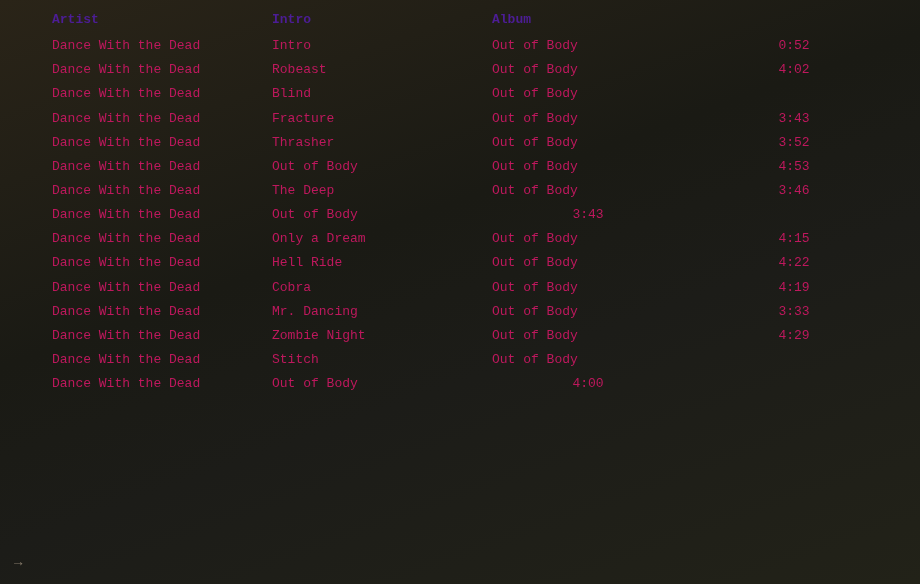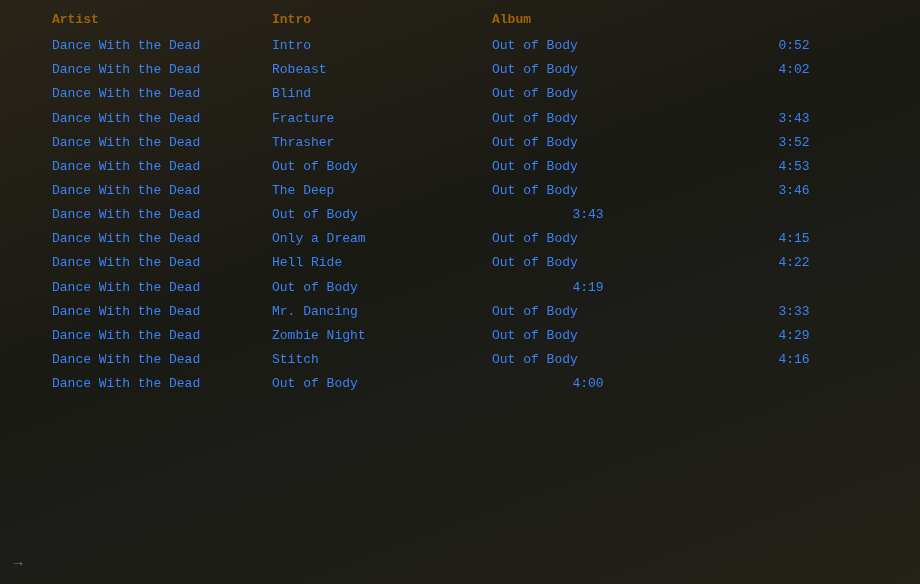--- a/index.html
+++ b/index.html
@@ -22,25 +22,25 @@
       padding: 8px 0;
       width: 100%;
     }
 
     .track-row {
       display: grid;
       grid-template-columns: 220px 220px 200px 1fr;
       padding: 2px 16px 2px 52px;
       font-size: 13px;
       line-height: 1.55;
-      color: #3b82f6;
+      color: #be185d;
     }
 
     .track-row.header {
-      color: #a16207;
+      color: #4c1d95;
       font-weight: bold;
       margin-bottom: 2px;
     }
 
     .track-row .duration {
       text-align: center;
       padding-right: 8px;
     }
 
     .arrow-icon {
@@ -114,40 +114,40 @@
       <span class="duration">4:15</span>
     </div>
     <div class="track-row">
       <span>Dance With the Dead</span>
       <span>Hell Ride</span>
       <span>Out of Body</span>
       <span class="duration">4:22</span>
     </div>
     <div class="track-row">
       <span>Dance With the Dead</span>
+      <span>Cobra</span>
       <span>Out of Body</span>
       <span class="duration">4:19</span>
     </div>
     <div class="track-row">
       <span>Dance With the Dead</span>
       <span>Mr. Dancing</span>
       <span>Out of Body</span>
       <span class="duration">3:33</span>
     </div>
     <div class="track-row">
       <span>Dance With the Dead</span>
       <span>Zombie Night</span>
       <span>Out of Body</span>
       <span class="duration">4:29</span>
     </div>
     <div class="track-row">
       <span>Dance With the Dead</span>
       <span>Stitch</span>
       <span>Out of Body</span>
-      <span class="duration">4:16</span>
     </div>
     <div class="track-row">
       <span>Dance With the Dead</span>
       <span>Out of Body</span>
       <span class="duration">4:00</span>
     </div>
   </div>
 
 <span class="arrow-icon">→</span>
 

